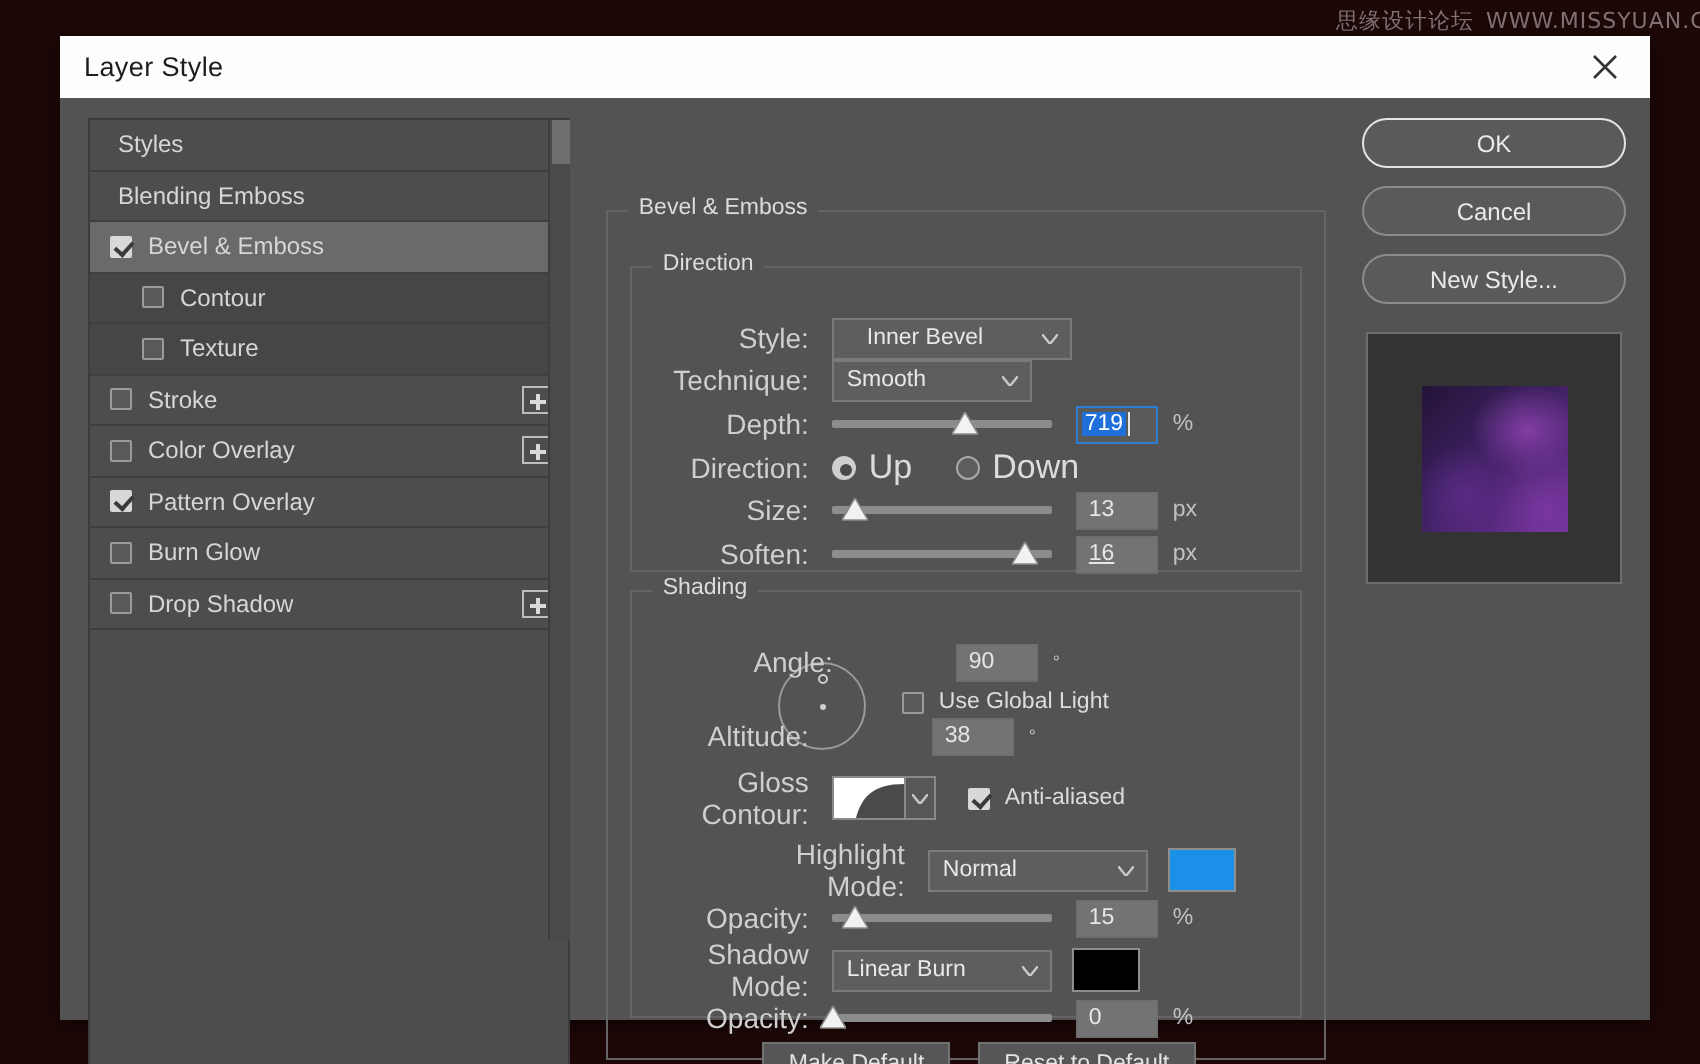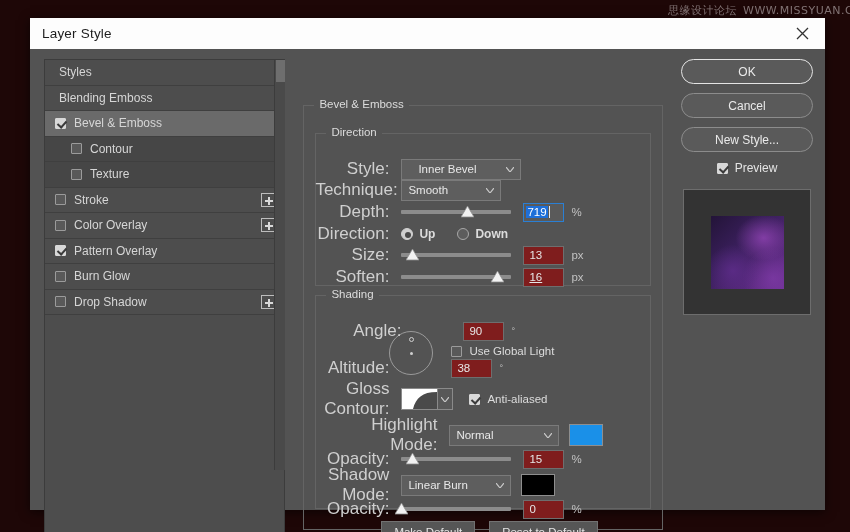--- a/index.html
+++ b/index.html
@@ -125,36 +125,36 @@
   .legend {
     position: absolute; top: -8px; left: 10px;
     background: #535353; padding: 0 5px;
     font-size: 11.5px; color: #dcdcdc;
   }
   .fs-bevel { top: 46px; height: 425px; }
   .fs-struct { top: 74px; left: 12px; width: 336px; height: 153px; }
   .fs-shading { top: 236px; left: 12px; width: 336px; height: 214px; }
 
   .row { position: absolute; display: flex; align-items: center; height: 20px; }
-  .lab { color: #cfcfcf; font-size: 17px; text-align: right; }
+  .lab { color: #cfcfcf; font-size: 14px; text-align: right; margin-left: 15px; }
 
   .select {
     height: 21px; background: #5e5e5e; border: 1px solid #7a7a7a;
     color: #e8e8e8; font-size: 11.5px;
     display: flex; align-items: center; padding: 0 6px;
     position: relative; cursor: pointer;
   }
   .select .chev {
     position: absolute; right: 7px; top: 50%; margin-top: -2px;
     width: 7px; height: 7px;
   }
   .chev-svg { display:block; }
 
   .numfield {
-    height: 19px; background: #7f1d1d; border: 1px solid #6e6e6e;
+    height: 19px; background: #737373; border: 1px solid #6e6e6e;
     color: #e6e6e6; font-size: 11.5px;
     display: flex; align-items: center; padding: 0 5px;
     cursor: text;
   }
   .numfield.focused { border-color: #2a7fd4; background: #5a5a5a; padding:0 2px; }
   .numfield.focused .selected-text {
     background: #1e6fd9; color: #ffffff; padding: 0 1px; position: relative;
   }
   .numfield.focused .caret-bar {
     display:inline-block; width:1px; height:12px; background:#e8e8e8; margin-left:1px;
@@ -176,21 +176,21 @@
     width: 12px; height: 12px; border-radius: 50%;
     background: #cfcfcf; border: 1px solid #cfcfcf;
     position: relative; margin-right: 6px; cursor: pointer;
     flex: 0 0 12px;
   }
   .radio.off { background: #5d5d5d; border-color: #a8a8a8; }
   .radio.on::after {
     content:""; position:absolute; left:3px; top:3px;
     width:6px; height:6px; border-radius:50%; background:#4a4a4a;
   }
-  .radio-label { color: #dcdcdc; font-size: 12px; margin-right: 22px; font-weight: bold; }
+  .radio-label { color: #dcdcdc; font-size: 17px; margin-right: 22px; }
 
   .dial {
     width: 44px; height: 44px; border-radius: 50%;
     border: 1px solid #9a9a9a; position: relative;
   }
   .dial .handle {
     position:absolute; width:5px; height:5px; border-radius:50%;
     border:1px solid #cfcfcf; left: 19px; top: 5px;
   }
   .dial .center-dot {
@@ -566,24 +566,20 @@
           <div class="btn-flat">Make Default</div>
           <div class="btn-flat">Reset to Default</div>
         </div>
 
       </div>
 
       <div class="right">
         <div class="pill primary">OK</div>
         <div class="pill">Cancel</div>
         <div class="pill">New Style...</div>
-        <div class="preview-chk">
-          <span class="cbx on" style="margin-right:7px;"></span>
-          <span class="lbl">Preview</span>
-        </div>
         <div class="thumb-box">
           <div class="thumb-art"></div>
         </div>
       </div>
 
     </div>
   </div>
 </div>
 
 </body></html>

